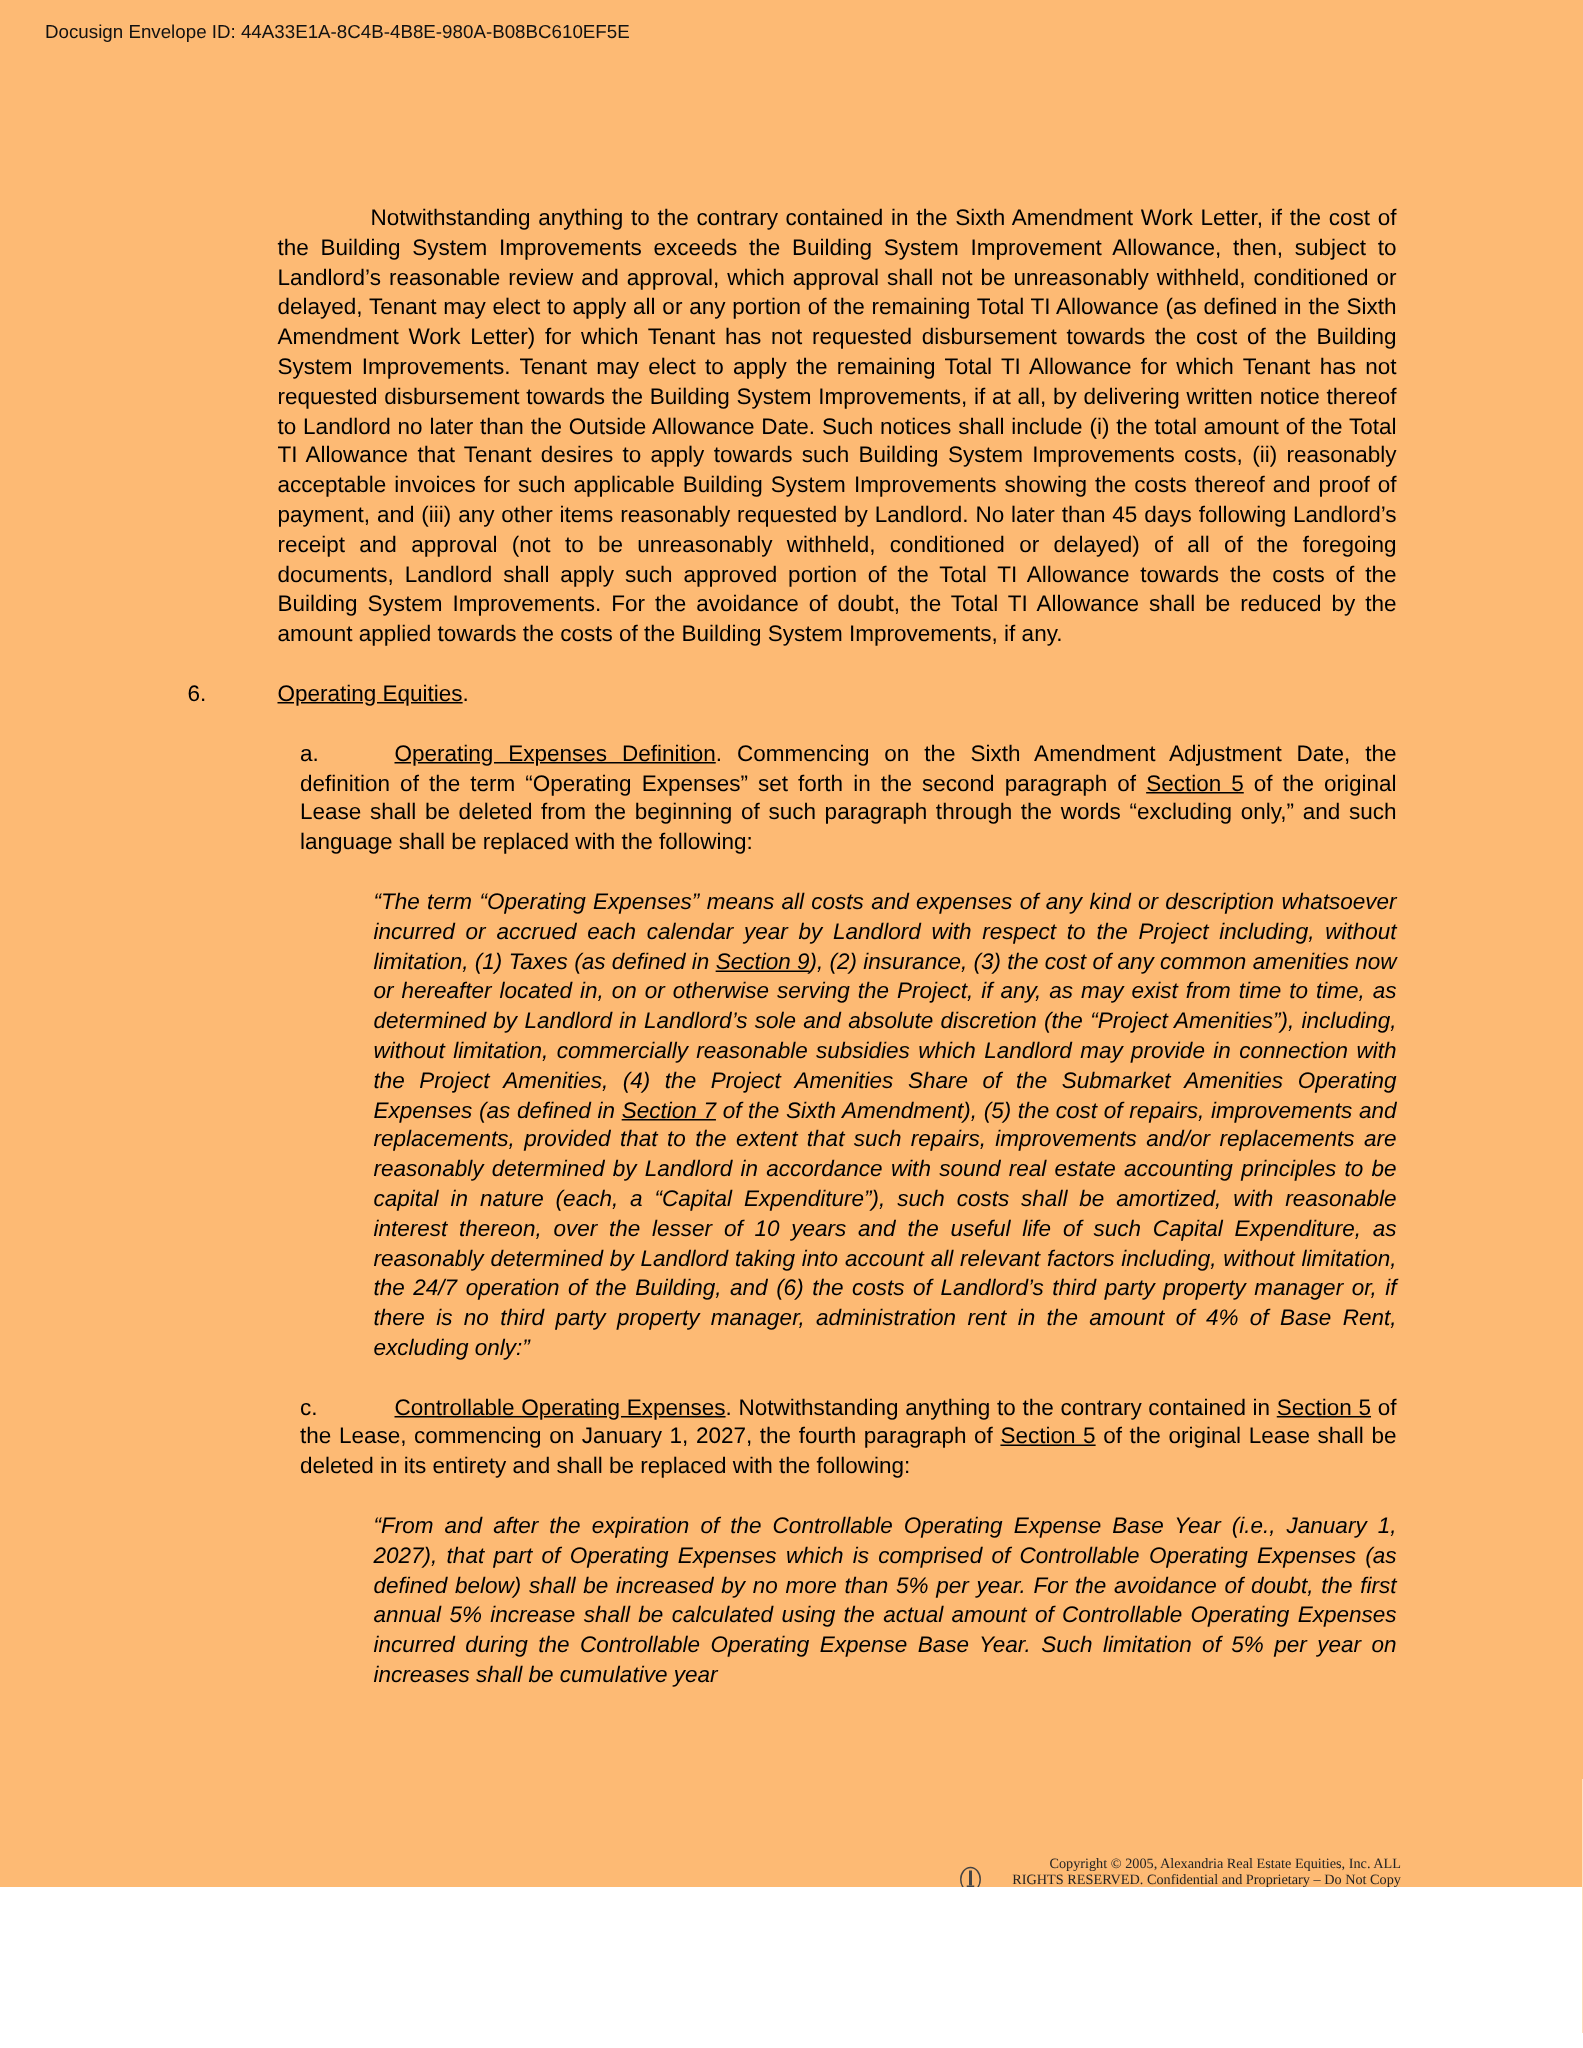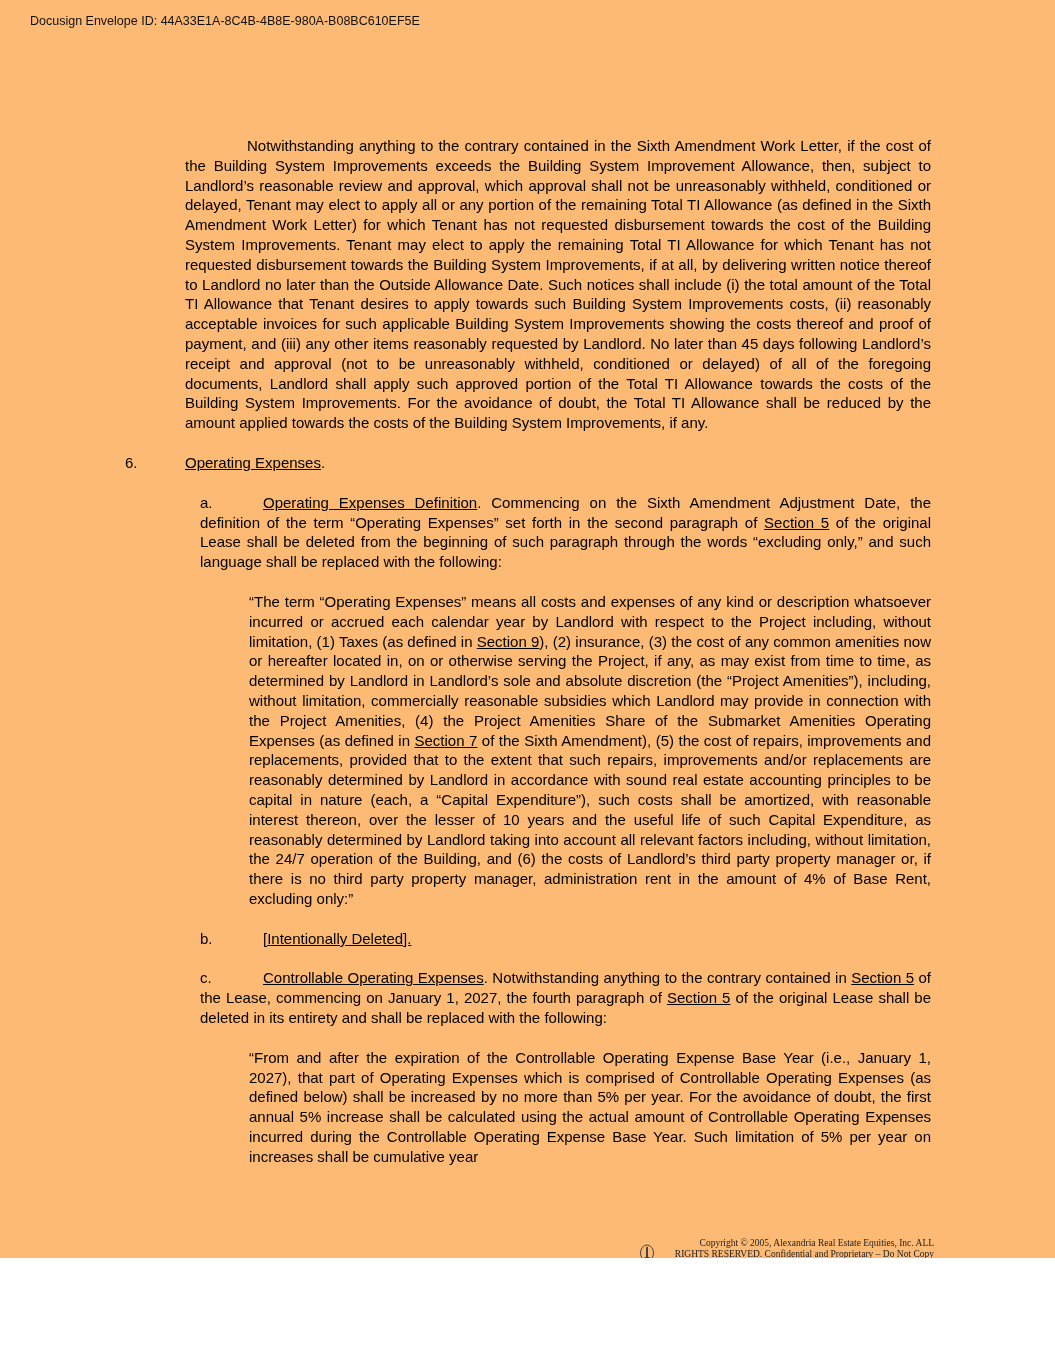--- a/index.html
+++ b/index.html
@@ -27,21 +27,21 @@
     width:806px;
     font-size:15px;
     line-height:1.32;
   }
   .para { text-align:justify; margin-bottom:20px; }
   .intro { margin-left:60px; text-indent:62px; }
   .heading { display:flex; margin-bottom:20px; }
   .heading .num { width:60px; flex:0 0 60px; }
   .item { margin-left:75px; text-align:justify; margin-bottom:20px; }
   .item .label { display:inline-block; width:63px; }
-  .quote { margin-left:124px; text-align:justify; margin-bottom:20px; }
+  .quote { margin-left:124px; text-align:justify; margin-bottom:20px;font-style:italic; }
   .u { text-decoration:underline; }
   .footer {
     position:absolute;
     top:1238px;
     left:0; right:0;
     height:60px;
   }
   .logo {
     position:absolute;
     left:608px;
@@ -82,28 +82,27 @@
 <div class="page">
 
   <div class="envelope">Docusign Envelope ID: 44A33E1A-8C4B-4B8E-980A-B08BC610EF5E</div>
 
   <div class="doc">
 
     <p class="para intro">Notwithstanding anything to the contrary contained in the Sixth Amendment Work Letter, if the cost of the Building System Improvements exceeds the Building System Improvement Allowance, then, subject to Landlord’s reasonable review and approval, which approval shall not be unreasonably withheld, conditioned or delayed, Tenant may elect to apply all or any portion of the remaining Total TI Allowance (as defined in the Sixth Amendment Work Letter) for which Tenant has not requested disbursement towards the cost of the Building System Improvements.  Tenant may elect to apply the remaining Total TI Allowance for which Tenant has not requested disbursement towards the Building System Improvements, if at all, by delivering written notice thereof to Landlord no later than the Outside Allowance Date.  Such notices shall include (i) the total amount of the Total TI Allowance that Tenant desires to apply towards such Building System Improvements costs, (ii) reasonably acceptable invoices for such applicable Building System Improvements showing the costs thereof and proof of payment, and (iii) any other items reasonably requested by Landlord.  No later than 45 days following Landlord’s receipt and approval (not to be unreasonably withheld, conditioned or delayed) of all of the foregoing documents, Landlord shall apply such approved portion of the Total TI Allowance towards the costs of the Building System Improvements.  For the avoidance of doubt, the Total TI Allowance shall be reduced by the amount applied towards the costs of the Building System Improvements, if any.</p>
 
     <div class="heading">
       <span class="num">6.</span>
-      <span><span class="u">Operating Expenses</span><span>.</span></span>
+      <span><span class="u">Operating Equities</span><span>.</span></span>
     </div>
 
     <p class="item"><span class="label">a.</span><span><span class="u">Operating Expenses Definition</span><span>.  Commencing on the Sixth Amendment Adjustment Date, the definition of the term “Operating Expenses” set forth in the second paragraph of </span><span class="u">Section 5</span><span> of the original Lease shall be deleted from the beginning of such paragraph through the words “excluding only,” and such language shall be replaced with the following:</span></span></p>
 
     <p class="quote"><span>“The term “Operating Expenses” means all costs and expenses of any kind or description whatsoever incurred or accrued each calendar year by Landlord with respect to the Project including, without limitation, (1) Taxes (as defined in </span><span class="u">Section 9</span><span>), (2) insurance, (3) the cost of any common amenities now or hereafter located in, on or otherwise serving the Project, if any, as may exist from time to time, as determined by Landlord in Landlord’s sole and absolute discretion (the “Project Amenities”), including, without limitation, commercially reasonable subsidies which Landlord may provide in connection with the Project Amenities, (4) the Project Amenities Share of the Submarket Amenities Operating Expenses (as defined in </span><span class="u">Section 7</span><span> of the Sixth Amendment), (5) the cost of repairs, improvements and replacements, provided that to the extent that such repairs, improvements and/or replacements are reasonably determined by Landlord in accordance with sound real estate accounting principles to be capital in nature (each, a “Capital Expenditure”), such costs shall be amortized, with reasonable interest thereon, over the lesser of 10 years and the useful life of such Capital Expenditure, as reasonably determined by Landlord taking into account all relevant factors including, without limitation, the 24/7 operation of the Building, and (6) the costs of Landlord’s third party property manager or, if there is no third party property manager, administration rent in the amount of 4% of Base Rent, excluding only:”</span></p>
 
-    <p class="item"><span class="label">b.</span><span><span class="u">[Intentionally Deleted].</span></span></p>
 
     <p class="item"><span class="label">c.</span><span><span class="u">Controllable Operating Expenses</span><span>.  Notwithstanding anything to the contrary contained in </span><span class="u">Section 5</span><span> of the Lease, commencing on January 1, 2027, the fourth paragraph of </span><span class="u">Section 5</span><span> of the original Lease shall be deleted in its entirety and shall be replaced with the following:</span></span></p>
 
     <p class="quote">“From and after the expiration of the Controllable Operating Expense Base Year (i.e., January 1, 2027), that part of Operating Expenses which is comprised of Controllable Operating Expenses (as defined below) shall be increased by no more than 5% per year. For the avoidance of doubt, the first annual 5% increase shall be calculated using the actual amount of Controllable Operating Expenses incurred during the Controllable Operating Expense Base Year.  Such limitation of 5% per year on increases shall be cumulative year</p>
 
   </div>
 
   <div class="footer">
     <div class="logo">
       <span>

